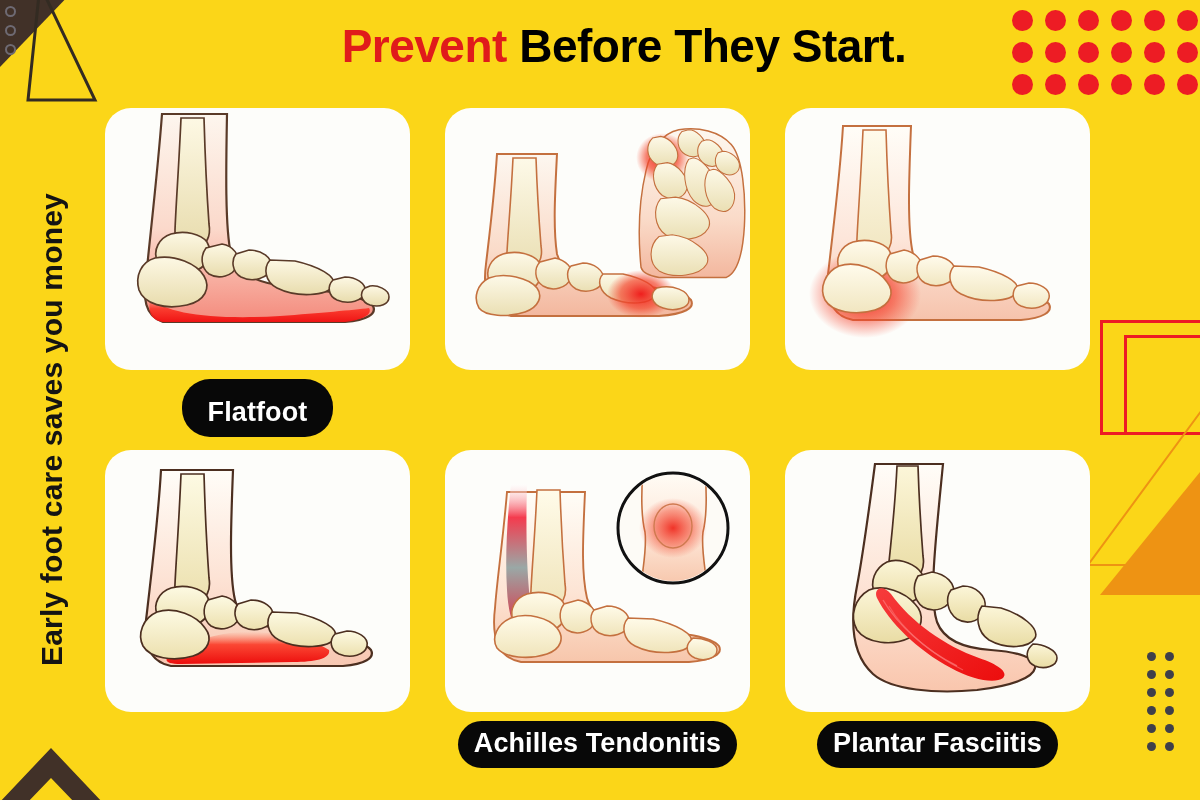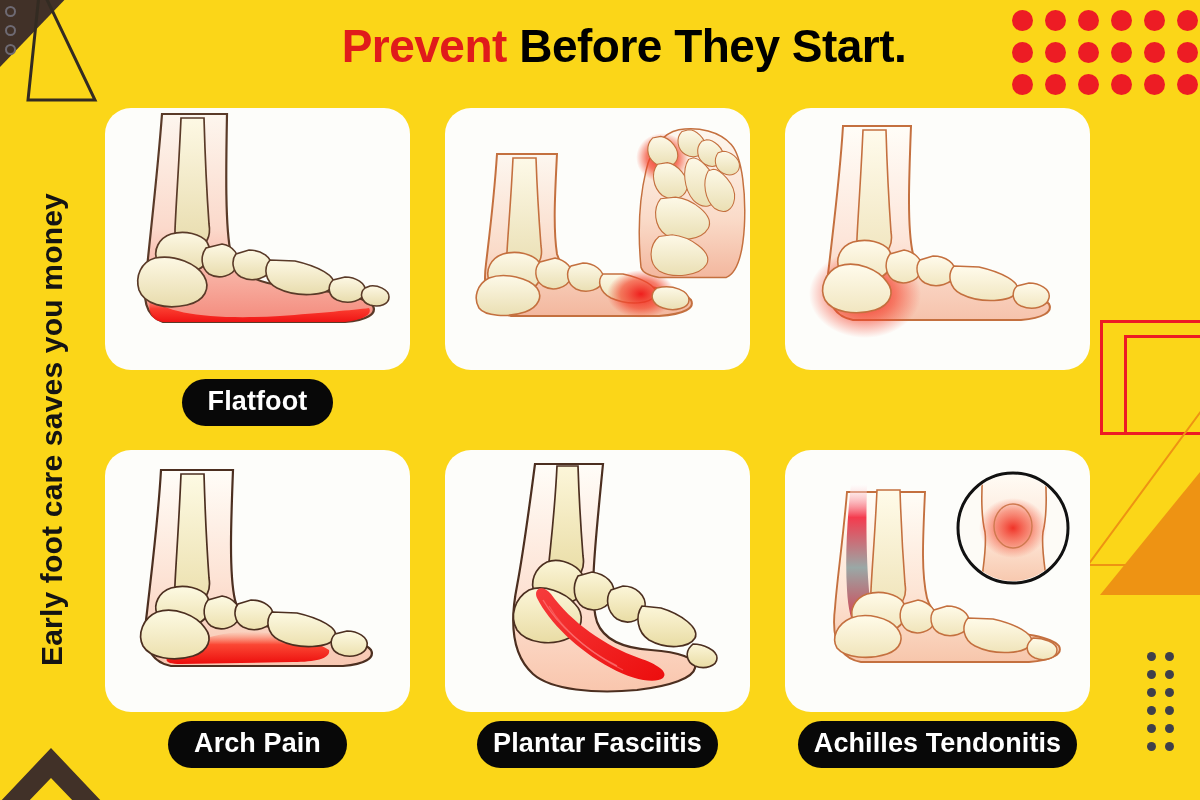--- a/index.html
+++ b/index.html
@@ -102,21 +102,21 @@
     overflow:hidden;
     display:flex; align-items:center; justify-content:center;
   }
   .card-figure svg { width:100%; height:100%; display:block; }
 
   .card-label {
     margin-top:9px;
     background:#080808;
     color:#fff;
     border-radius:28px;
-    padding:9px 26px 11px;
+    padding:20px 26px 11px;
     font-size:27px;
     font-weight:700;
     line-height:1;
     white-space:nowrap;
     letter-spacing:0.1px;
   }
   .condition-card.wide .card-label { padding:9px 16px 11px; }
 </style>
 </head>
 <body>
@@ -360,21 +360,81 @@
         <path d="M66 138 C54 142 48 154 52 164 C58 176 78 180 92 174 C104 169 108 156 102 146
                  C96 138 80 134 66 138 Z" fill="url(#f4bone)" stroke="#4c2f20" stroke-width="1.7"></path>
         <path d="M52 162 C38 168 32 184 38 196 C45 208 68 212 88 206 C104 201 108 188 100 178
                  C92 166 70 156 52 162 Z" fill="url(#f4bone)" stroke="#4c2f20" stroke-width="1.7"></path>
         <path d="M103 150 C97 158 98 170 106 176 C116 182 130 178 134 168 C138 157 128 148 117 146 Z" fill="url(#f4bone)" stroke="#4c2f20" stroke-width="1.6"></path>
         <path d="M133 154 C128 160 129 172 138 177 C150 183 166 178 168 168 C170 157 158 150 146 150 Z" fill="url(#f4bone)" stroke="#4c2f20" stroke-width="1.6"></path>
         <path d="M167 162 C160 170 162 184 174 190 C194 200 224 198 230 188 C235 178 214 168 192 163 Z" fill="url(#f4bone)" stroke="#4c2f20" stroke-width="1.6"></path>
         <path d="M230 184 C224 190 225 200 234 204 C246 209 260 205 262 196 C264 187 252 181 242 181 Z" fill="url(#f4bone)" stroke="#4c2f20" stroke-width="1.6"></path>
       </svg>
     </div>
-    <div class="card-label">Arch Pain</div>
+  </div>
+
+  <div class="condition-card wide">
+    <div class="card-figure">
+      <svg viewBox="0 0 305 262">
+        <defs>
+          <linearGradient id="f5skin" x1="0" y1="0" x2="0" y2="1">
+            <stop offset="0%" stop-color="#fffdf7"></stop>
+              <stop offset="60%" stop-color="#fde4d4"></stop>
+            <stop offset="100%" stop-color="#f7c6ab"></stop>
+          </linearGradient>
+          <linearGradient id="f5bone" x1="0" y1="0" x2="0" y2="1">
+            <stop offset="0%" stop-color="#fffbe9"></stop>
+              <stop offset="100%" stop-color="#f0e4ba"></stop>
+          </linearGradient>
+          <linearGradient id="f5ten" x1="0" y1="0" x2="0" y2="1">
+            <stop offset="0%" stop-color="#ffffff" stop-opacity=".3"></stop>
+            <stop offset="22%" stop-color="#f43b4e"></stop>
+            <stop offset="55%" stop-color="#9aa8a6"></stop>
+            <stop offset="100%" stop-color="#e5243a"></stop>
+          </linearGradient>
+          <radialGradient id="f5red" cx="50%" cy="50%" r="50%">
+            <stop offset="0%" stop-color="#ef2318" stop-opacity=".92"></stop>
+            <stop offset="58%" stop-color="#f4553c" stop-opacity=".55"></stop>
+            <stop offset="100%" stop-color="#f4553c" stop-opacity="0"></stop>
+          </radialGradient>
+        </defs>
+
+        <path d="M62 42 C58 90 52 130 50 158 C46 190 54 208 76 212 L244 212 C268 210 278 204 274 196
+                 C264 184 222 182 190 178 C162 174 146 164 142 148 C136 122 138 88 140 42 Z" fill="url(#f5skin)" stroke="#c4703f" stroke-width="1.9"></path>
+
+        <path d="M92 40 C90 84 87 118 86 140 C85 152 94 160 106 158 C118 156 122 146 120 134
+                 C118 108 116 72 115 40 Z" fill="url(#f5bone)" stroke="#c4703f" stroke-width="1.6"></path>
+
+        <path d="M66 34 C62 70 60 108 62 140 C63 158 66 172 72 182 C80 190 90 186 88 172
+                 C84 148 80 108 82 34 Z" fill="url(#f5ten)" stroke="none"></path>
+
+        <path d="M82 144 C70 148 64 160 68 170 C74 182 94 186 108 180 C120 175 124 162 118 152
+                 C112 144 96 140 82 144 Z" fill="url(#f5bone)" stroke="#c4703f" stroke-width="1.6"></path>
+        <path d="M66 168 C52 174 46 188 52 198 C60 208 84 210 102 204 C116 199 120 188 112 178
+                 C104 168 82 162 66 168 Z" fill="url(#f5bone)" stroke="#c4703f" stroke-width="1.6"></path>
+        <path d="M119 154 C113 162 114 174 122 180 C132 186 146 182 150 172 C154 161 144 152 133 150 Z" fill="url(#f5bone)" stroke="#c4703f" stroke-width="1.5"></path>
+        <path d="M149 160 C144 166 145 178 154 183 C166 189 182 184 184 174 C186 163 174 156 162 156 Z" fill="url(#f5bone)" stroke="#c4703f" stroke-width="1.5"></path>
+        <path d="M183 168 C176 176 178 190 190 196 C210 206 240 204 246 194 C251 184 230 174 208 169 Z" fill="url(#f5bone)" stroke="#c4703f" stroke-width="1.5"></path>
+        <path d="M246 190 C240 196 241 204 250 208 C260 212 272 208 272 200 C272 192 258 188 248 188 Z" fill="url(#f5bone)" stroke="#c4703f" stroke-width="1.5"></path>
+
+        <g>
+          <circle cx="228" cy="78" r="55" fill="#fdfbf6" stroke="#111" stroke-width="3"></circle>
+          <clipPath id="f5clip">
+              <circle cx="228" cy="78" r="53"></circle>
+            </clipPath>
+          <g clip-path="url(#f5clip)">
+            <path d="M198 20 C196 46 196 66 200 82 C202 98 198 116 196 136 L262 136
+                     C260 116 256 98 258 82 C262 66 262 46 260 20 Z" fill="url(#f5skin)" stroke="#c4703f" stroke-width="1.6"></path>
+            <ellipse cx="228" cy="78" rx="34" ry="30" fill="url(#f5red)"></ellipse>
+            <ellipse cx="228" cy="76" rx="19" ry="22" fill="none" stroke="#cf7a50" stroke-width="1.4"></ellipse>
+          </g>
+        </g>
+      </svg>
+    </div>
+    <div class="card-label">Achilles Tendonitis</div>
   </div>
 
   <div class="condition-card wide">
     <div class="card-figure">
       <svg viewBox="0 0 305 262">
         <defs>
           <linearGradient id="f6skin" x1="0" y1="0" x2="0" y2="1">
             <stop offset="0%" stop-color="#fffdf8"></stop>
               <stop offset="60%" stop-color="#fde0d1"></stop>
             <stop offset="100%" stop-color="#f9c6ad"></stop>
@@ -404,74 +464,13 @@
 
         <path d="M92 148 C104 172 132 200 166 218 C188 230 210 234 218 228 C224 222 212 214 194 208
                  C160 196 126 172 106 144 C98 134 88 138 92 148 Z" fill="url(#f6red)"></path>
         <path d="M98 150 C112 174 140 200 172 216" stroke="#fb7272" stroke-width="1.4" fill="none" opacity=".8"></path>
         <path d="M104 156 C118 180 146 204 178 220" stroke="#fb7272" stroke-width="1.2" fill="none" opacity=".6"></path>
       </svg>
     </div>
     <div class="card-label">Plantar Fasciitis</div>
   </div>
 
-  <div class="condition-card wide">
-    <div class="card-figure">
-      <svg viewBox="0 0 305 262">
-        <defs>
-          <linearGradient id="f5skin" x1="0" y1="0" x2="0" y2="1">
-            <stop offset="0%" stop-color="#fffdf7"></stop>
-              <stop offset="60%" stop-color="#fde4d4"></stop>
-            <stop offset="100%" stop-color="#f7c6ab"></stop>
-          </linearGradient>
-          <linearGradient id="f5bone" x1="0" y1="0" x2="0" y2="1">
-            <stop offset="0%" stop-color="#fffbe9"></stop>
-              <stop offset="100%" stop-color="#f0e4ba"></stop>
-          </linearGradient>
-          <linearGradient id="f5ten" x1="0" y1="0" x2="0" y2="1">
-            <stop offset="0%" stop-color="#ffffff" stop-opacity=".3"></stop>
-            <stop offset="22%" stop-color="#f43b4e"></stop>
-            <stop offset="55%" stop-color="#9aa8a6"></stop>
-            <stop offset="100%" stop-color="#e5243a"></stop>
-          </linearGradient>
-          <radialGradient id="f5red" cx="50%" cy="50%" r="50%">
-            <stop offset="0%" stop-color="#ef2318" stop-opacity=".92"></stop>
-            <stop offset="58%" stop-color="#f4553c" stop-opacity=".55"></stop>
-            <stop offset="100%" stop-color="#f4553c" stop-opacity="0"></stop>
-          </radialGradient>
-        </defs>
-
-        <path d="M62 42 C58 90 52 130 50 158 C46 190 54 208 76 212 L244 212 C268 210 278 204 274 196
-                 C264 184 222 182 190 178 C162 174 146 164 142 148 C136 122 138 88 140 42 Z" fill="url(#f5skin)" stroke="#c4703f" stroke-width="1.9"></path>
-
-        <path d="M92 40 C90 84 87 118 86 140 C85 152 94 160 106 158 C118 156 122 146 120 134
-                 C118 108 116 72 115 40 Z" fill="url(#f5bone)" stroke="#c4703f" stroke-width="1.6"></path>
-
-        <path d="M66 34 C62 70 60 108 62 140 C63 158 66 172 72 182 C80 190 90 186 88 172
-                 C84 148 80 108 82 34 Z" fill="url(#f5ten)" stroke="none"></path>
-
-        <path d="M82 144 C70 148 64 160 68 170 C74 182 94 186 108 180 C120 175 124 162 118 152
-                 C112 144 96 140 82 144 Z" fill="url(#f5bone)" stroke="#c4703f" stroke-width="1.6"></path>
-        <path d="M66 168 C52 174 46 188 52 198 C60 208 84 210 102 204 C116 199 120 188 112 178
-                 C104 168 82 162 66 168 Z" fill="url(#f5bone)" stroke="#c4703f" stroke-width="1.6"></path>
-        <path d="M119 154 C113 162 114 174 122 180 C132 186 146 182 150 172 C154 161 144 152 133 150 Z" fill="url(#f5bone)" stroke="#c4703f" stroke-width="1.5"></path>
-        <path d="M149 160 C144 166 145 178 154 183 C166 189 182 184 184 174 C186 163 174 156 162 156 Z" fill="url(#f5bone)" stroke="#c4703f" stroke-width="1.5"></path>
-        <path d="M183 168 C176 176 178 190 190 196 C210 206 240 204 246 194 C251 184 230 174 208 169 Z" fill="url(#f5bone)" stroke="#c4703f" stroke-width="1.5"></path>
-        <path d="M246 190 C240 196 241 204 250 208 C260 212 272 208 272 200 C272 192 258 188 248 188 Z" fill="url(#f5bone)" stroke="#c4703f" stroke-width="1.5"></path>
-
-        <g>
-          <circle cx="228" cy="78" r="55" fill="#fdfbf6" stroke="#111" stroke-width="3"></circle>
-          <clipPath id="f5clip">
-              <circle cx="228" cy="78" r="53"></circle>
-            </clipPath>
-          <g clip-path="url(#f5clip)">
-            <path d="M198 20 C196 46 196 66 200 82 C202 98 198 116 196 136 L262 136
-                     C260 116 256 98 258 82 C262 66 262 46 260 20 Z" fill="url(#f5skin)" stroke="#c4703f" stroke-width="1.6"></path>
-            <ellipse cx="228" cy="78" rx="34" ry="30" fill="url(#f5red)"></ellipse>
-            <ellipse cx="228" cy="76" rx="19" ry="22" fill="none" stroke="#cf7a50" stroke-width="1.4"></ellipse>
-          </g>
-        </g>
-      </svg>
-    </div>
-    <div class="card-label">Achilles Tendonitis</div>
-  </div>
-
 </div>
 
 </body></html>

